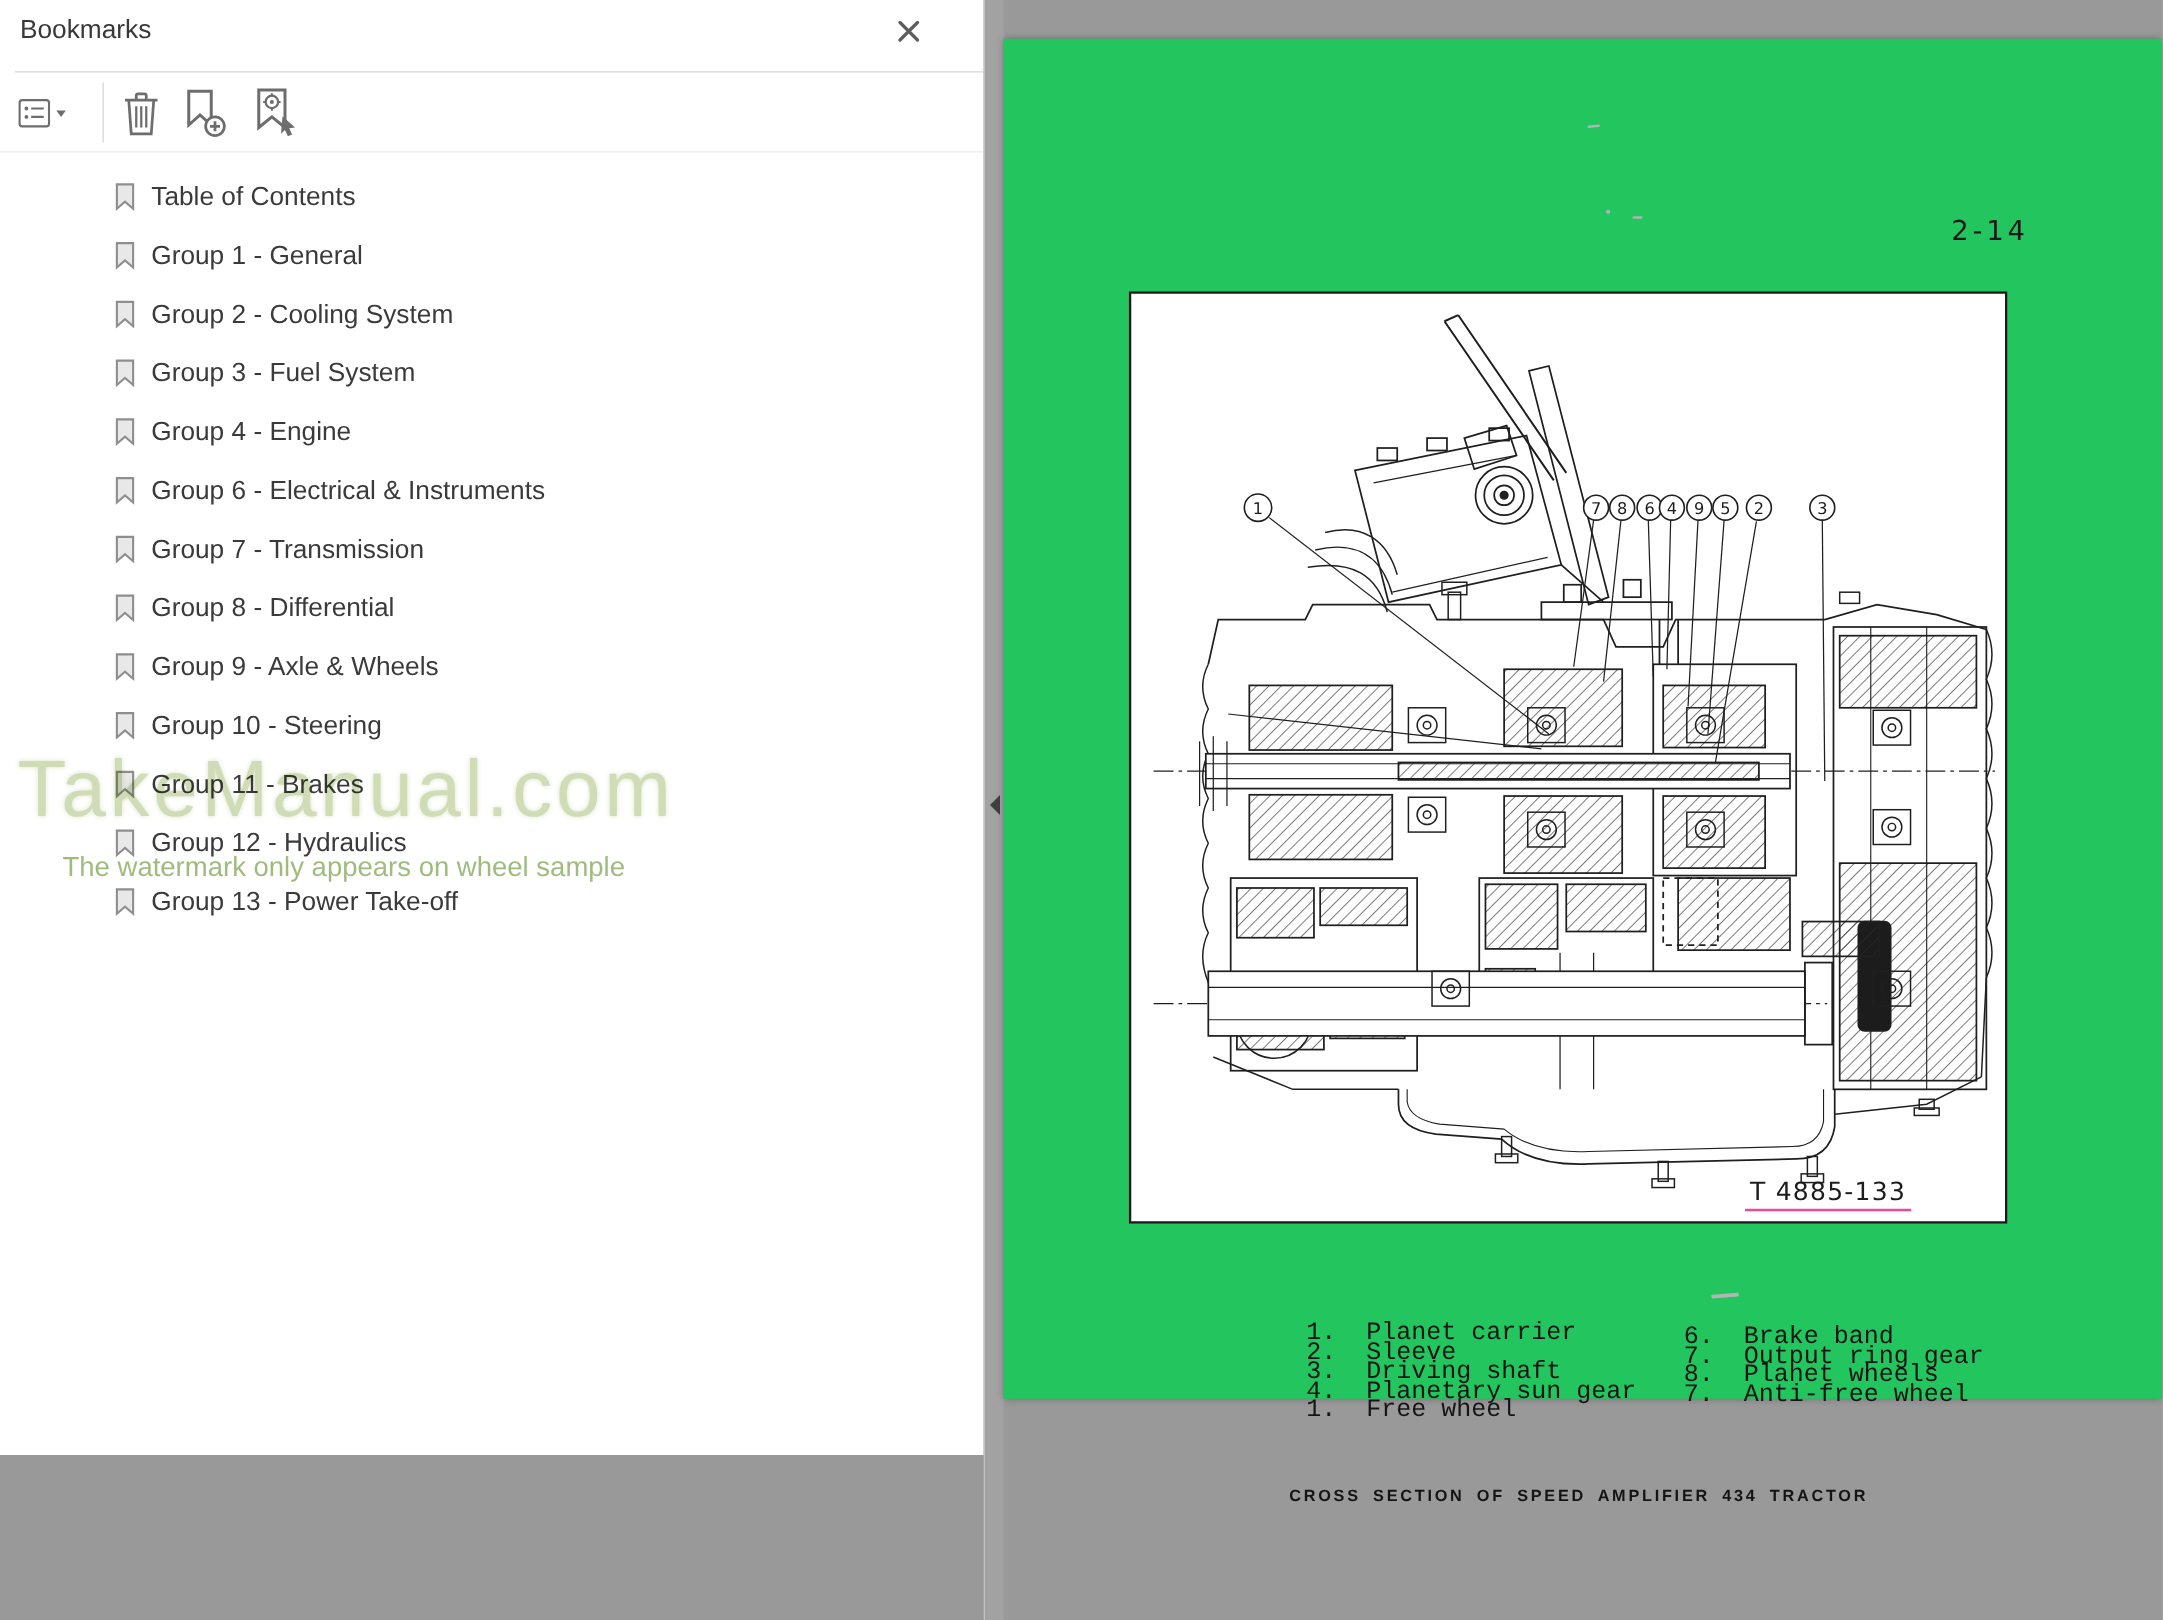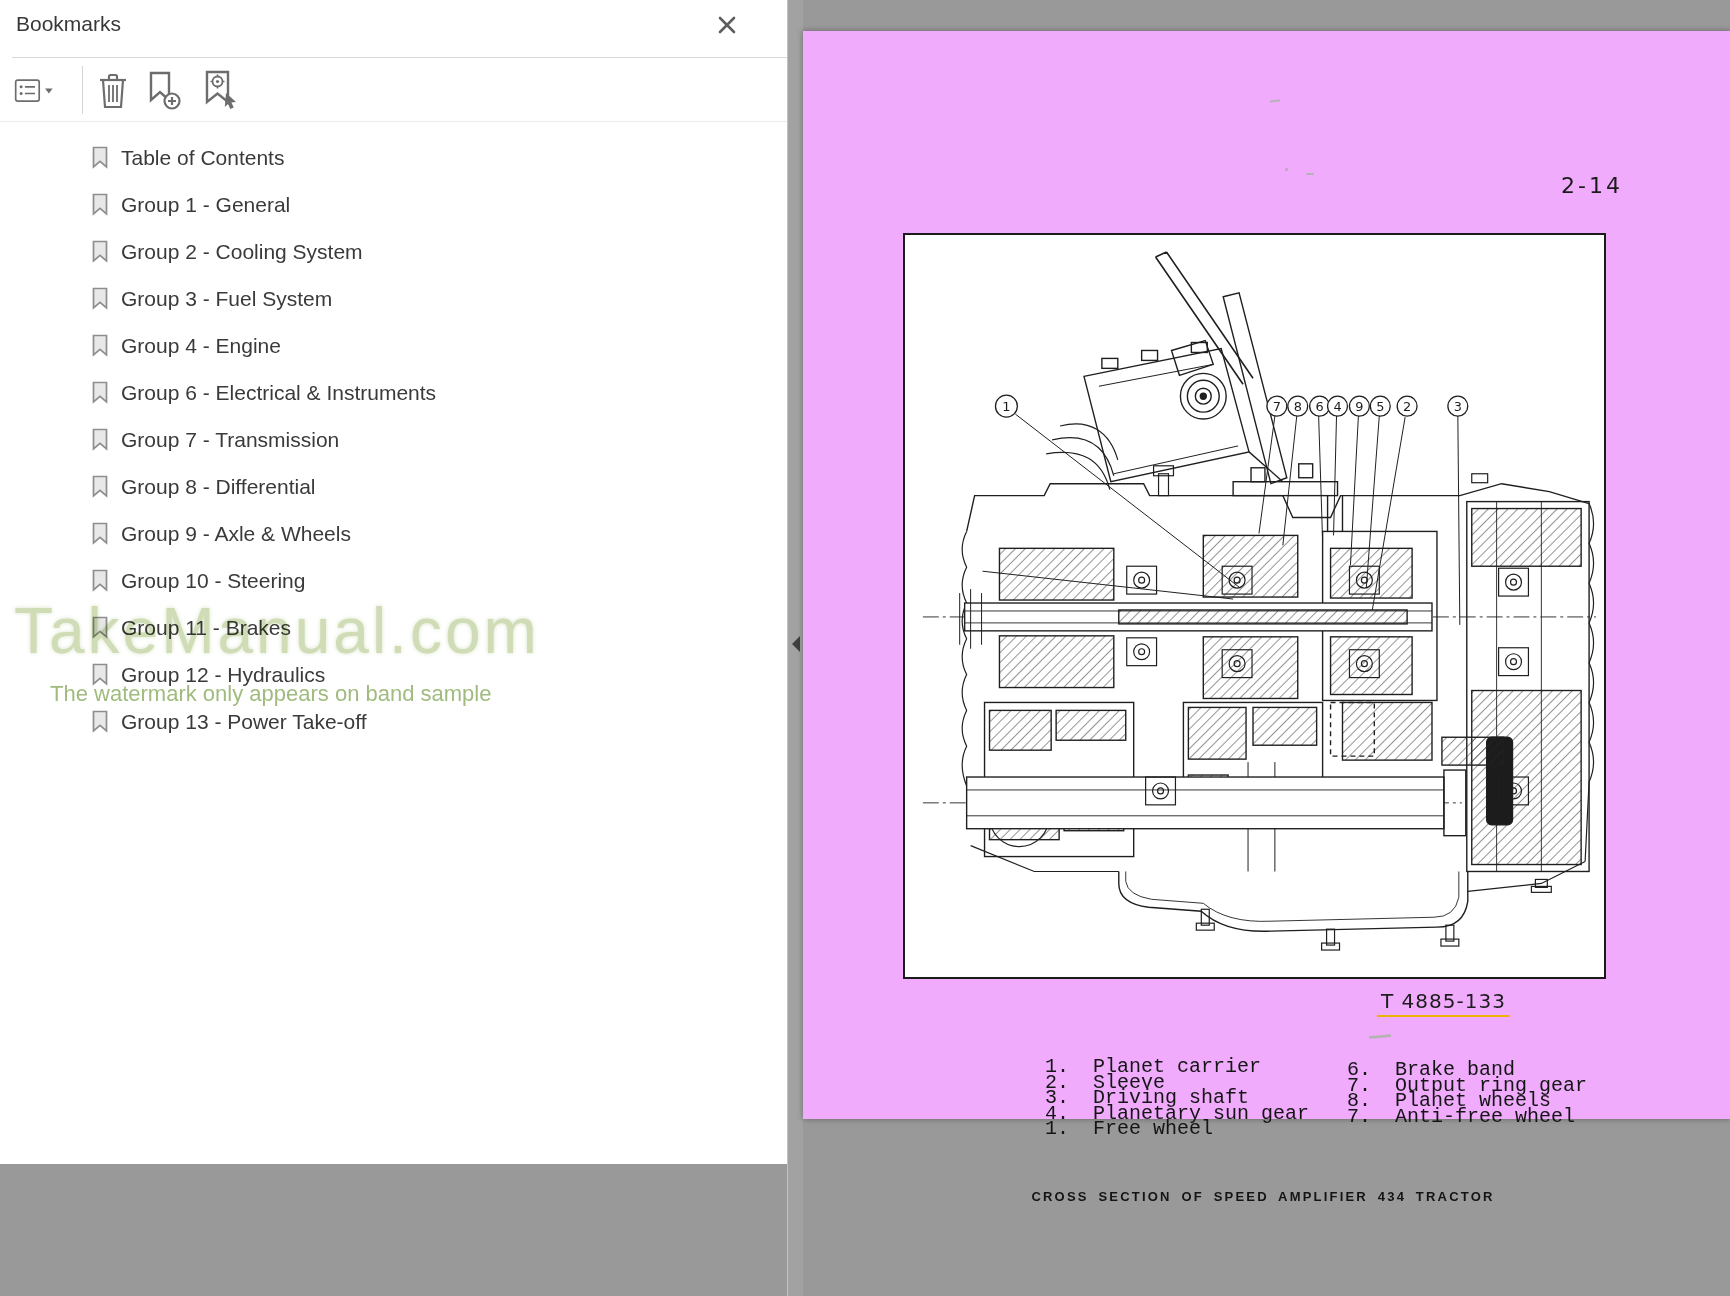--- a/index.html
+++ b/index.html
@@ -28,28 +28,28 @@
   .wm-note{position:absolute;left:50px;top:681px;font-size:22px;color:#98b573;opacity:.92;
            mix-blend-mode:multiply;white-space:nowrap;pointer-events:none;}
 
   
   .splitter{position:absolute;left:787px;top:0;width:16px;height:1296px;background:#a2a2a2;
             border-left:1px solid #c2c2c2;cursor:pointer;}
   .collapse-arrow{position:absolute;left:2px;top:634px;}
 
   
   .doc{position:absolute;left:803px;top:0;width:927px;height:1296px;background:#999;}
-  .page{position:absolute;left:0;top:31px;width:927px;height:1088px;background:#f0abfc;
+  .page{position:absolute;left:0;top:31px;width:927px;height:1088px;background:#22c55e;
         box-shadow:0 0 6px rgba(0,0,0,.35);}
   .pagenum{position:absolute;left:758px;top:142px;font-size:22px;letter-spacing:3px;
            color:#1a1a1a;font-family:"DejaVu Sans",sans-serif;}
   .frame{position:absolute;left:100px;top:202px;width:699px;height:742px;
          border:2px solid #1b1b1b;background:#fff;}
-  .figref{position:absolute;left:472px;top:706px;font-size:20px;letter-spacing:1px;color:#1c1c1c;
-          font-family:"DejaVu Sans",sans-serif;border-bottom:2px solid #eab308;padding:0 4px 2px 4px;margin-top:48px;}
+  .figref{position:absolute;left:491px;top:706px;font-size:20px;letter-spacing:1px;color:#1c1c1c;
+          font-family:"DejaVu Sans",sans-serif;border-bottom:2px solid #ec4899;padding:0 4px 2px 4px;}
   .legend{position:absolute;top:1028px;font-size:20px;line-height:15.6px;
           font-family:Liberation Mono, monospace;color:#151515;white-space:pre;}
   .legend.c1{left:242px;}
   .legend.c2{left:544px;top:1031px;}
   .caption{position:absolute;left:225px;top:1158px;width:470px;text-align:center;
            font-family:Liberation Sans, sans-serif;font-weight:700;font-size:13px;
            letter-spacing:2.2px;word-spacing:4px;color:#141414;white-space:nowrap;}
   .speck{position:absolute;background:#b3b3b3;border-radius:1px;}
 
   svg text{font-family:"DejaVu Sans",sans-serif;}
@@ -184,21 +184,21 @@
       </div>
       <div class="bm-row">
         <span class="bm-ico"><svg width="18" height="23" viewBox="0 0 18 23">
               <path d="M2.5 1.5 h13 v19.5 l-6.5 -5.6 l-6.5 5.6 z" fill="#e8e8e8" stroke="#8e8e8e" stroke-width="1.7"></path>
             </svg></span>
         <span class="bm-label">Group 13 - Power Take-off</span>
       </div>
     </div>
 
     <div class="wm-big">TakeManual.com</div>
-    <div class="wm-note">The watermark only appears on band sample</div>
+    <div class="wm-note">The watermark only appears on wheel sample</div>
   </aside>
 
   <div class="splitter">
     <span class="collapse-arrow">
       <svg width="12" height="20" viewBox="0 0 12 20">
           <path d="M10 2 L2 10 L10 18 Z" fill="#3f3f3f"></path>
         </svg>
     </span>
   </div>
 

